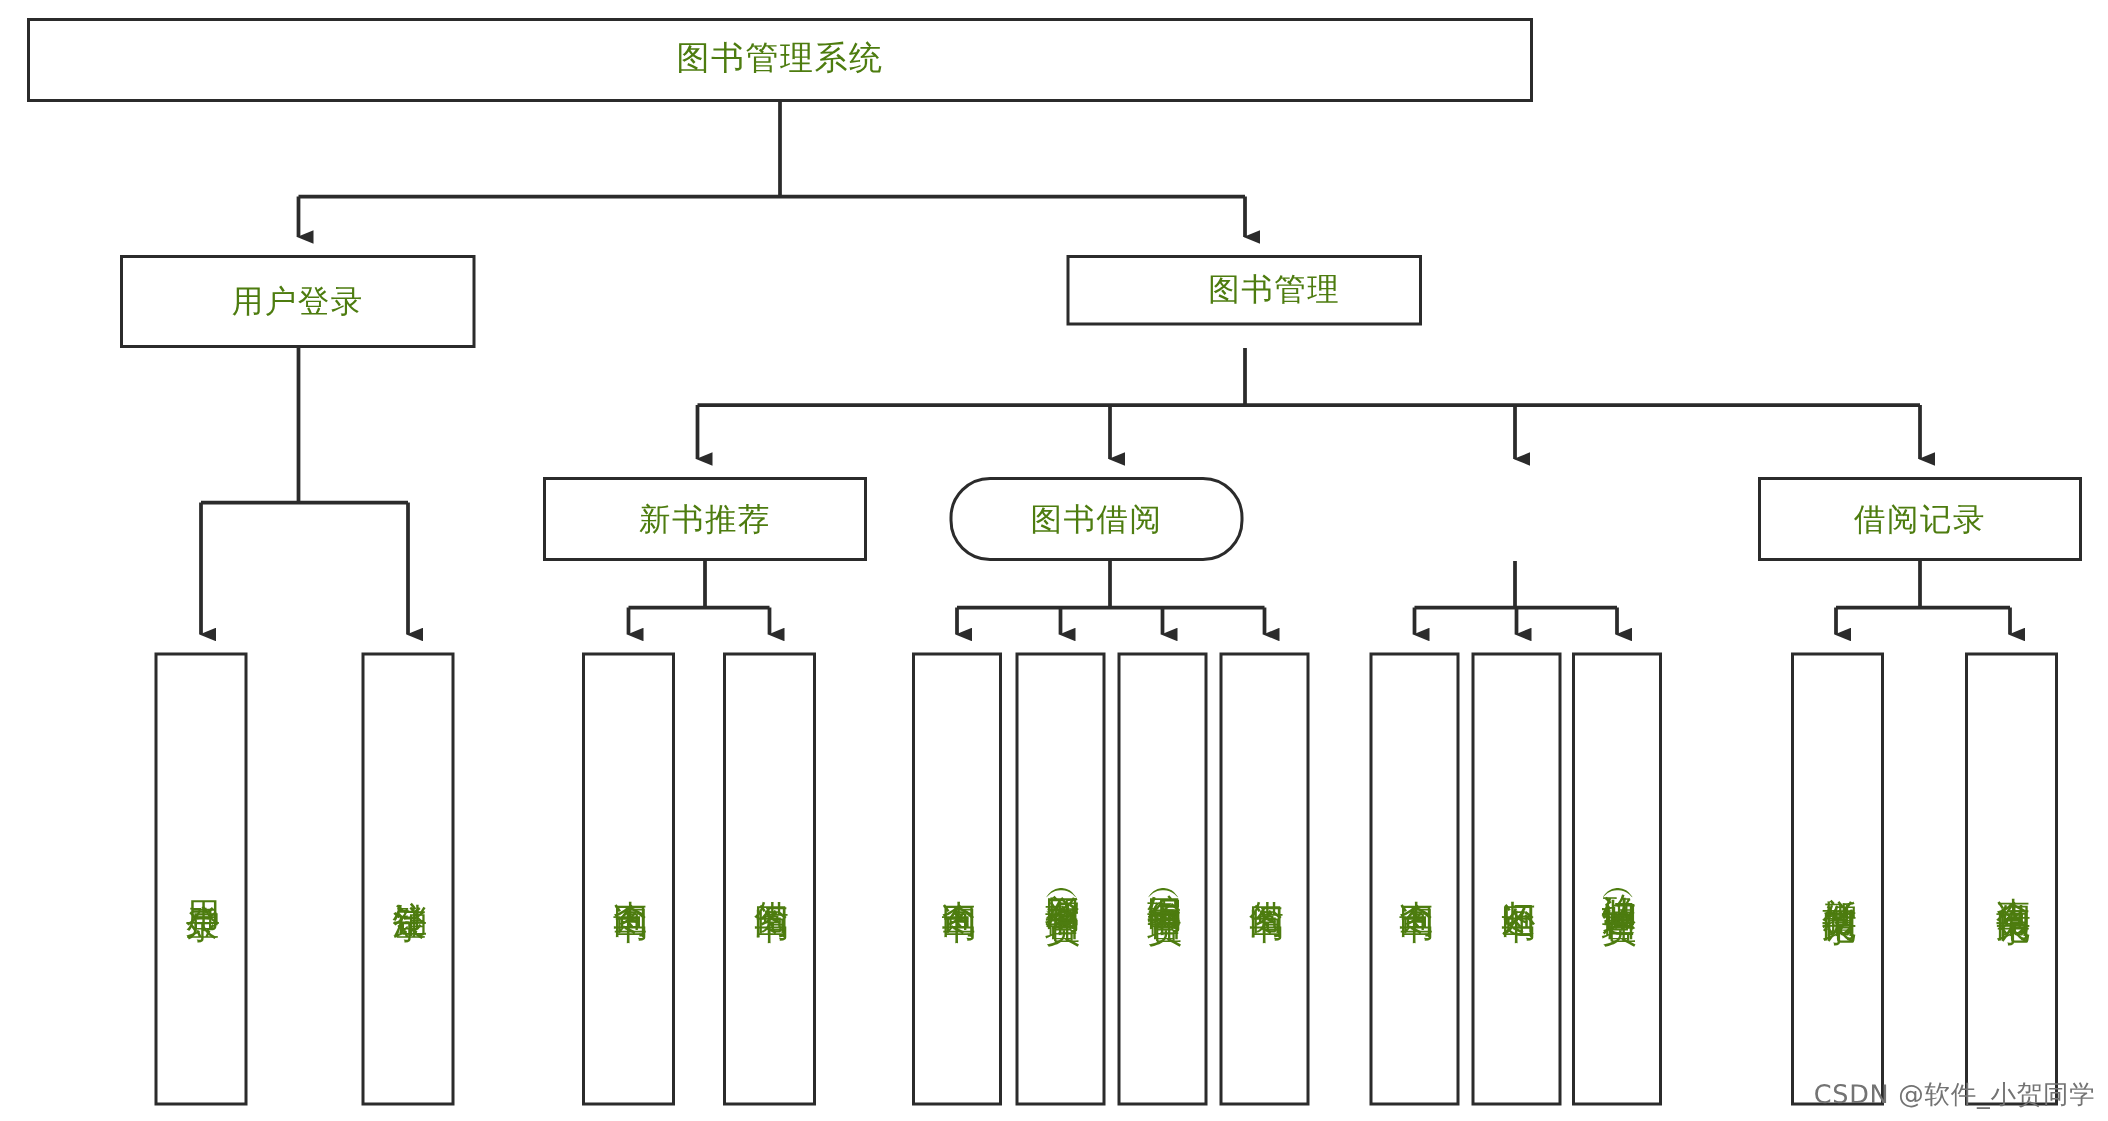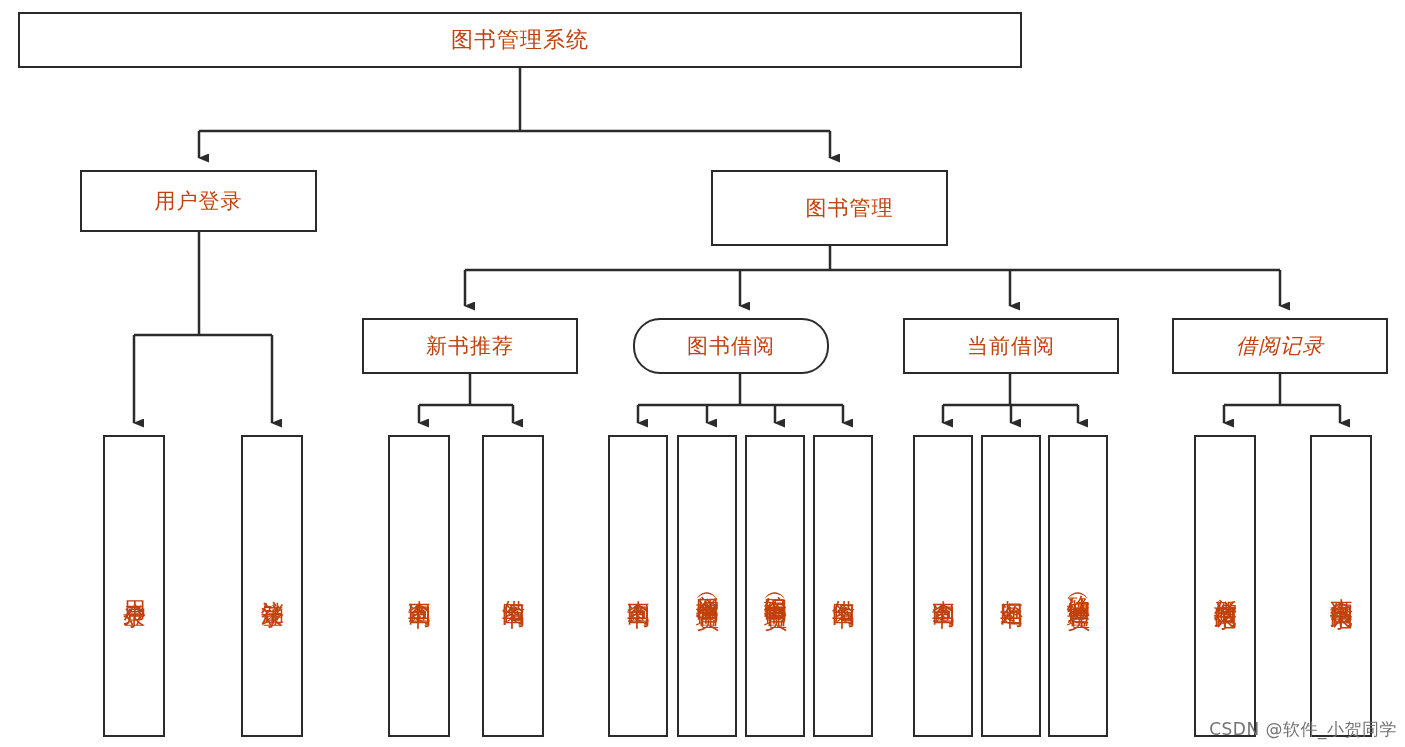--- a/index.html
+++ b/index.html
@@ -28,21 +28,21 @@
     pointer-events: none;
   }
   .node {
     position: absolute;
     box-sizing: border-box;
     background: #ffffff;
     border: 2.5px solid #2b2b2b;
     display: flex;
     align-items: center;
     justify-content: center;
-    color: #c2410c;
+    color: #4d7c0f;
   }
   .node .label {
     display: block;
     text-align: center;
     line-height: 1.18;
     white-space: nowrap;
   }
   .node.horizontal .label {
     font-size: 21px;
     letter-spacing: 1px;
@@ -128,34 +128,31 @@
     </g>
   </svg>
 
   <div class="node root horizontal" style="left:18px; top:12px; width:1004px; height:56px;">
     <span class="label">图书管理系统</span>
   </div>
 
   <div class="node horizontal" style="left:80px; top:170px; width:237px; height:62px;">
     <span class="label">用户登录</span>
   </div>
-  <div class="node horizontal" style="left:711px; top:170px; width:237px; height:76px;padding-left:40px;">
+  <div class="node horizontal" style="left:711px; top:170px; width:237px; height:47px;padding-left:40px;">
     <span class="label">图书管理</span>
   </div>
 
   <div class="node horizontal" style="left:362px; top:318px; width:216px; height:56px;justify-content:center;">
     <span class="label">新书推荐</span>
   </div>
   <div class="node horizontal" style="left:633px; top:318px; width:196px; height:56px;border-radius:27px;">
     <span class="label">图书借阅</span>
   </div>
-  <div class="node horizontal" style="left:903px; top:318px; width:216px; height:56px;">
-    <span class="label">当前借阅</span>
-  </div>
-  <div class="node horizontal" style="left:1172px; top:318px; width:216px; height:56px;font-style:italic;">
+  <div class="node horizontal" style="left:1172px; top:318px; width:216px; height:56px;">
     <span class="label">借阅记录</span>
   </div>
 
   <div class="node vertical" style="left:103px; top:435px; width:62px; height:302px;">
     <span class="label">用户登录</span>
   </div>
   <div class="node vertical" style="left:241px; top:435px; width:62px; height:302px;">
     <span class="label">注销登录</span>
   </div>
 

